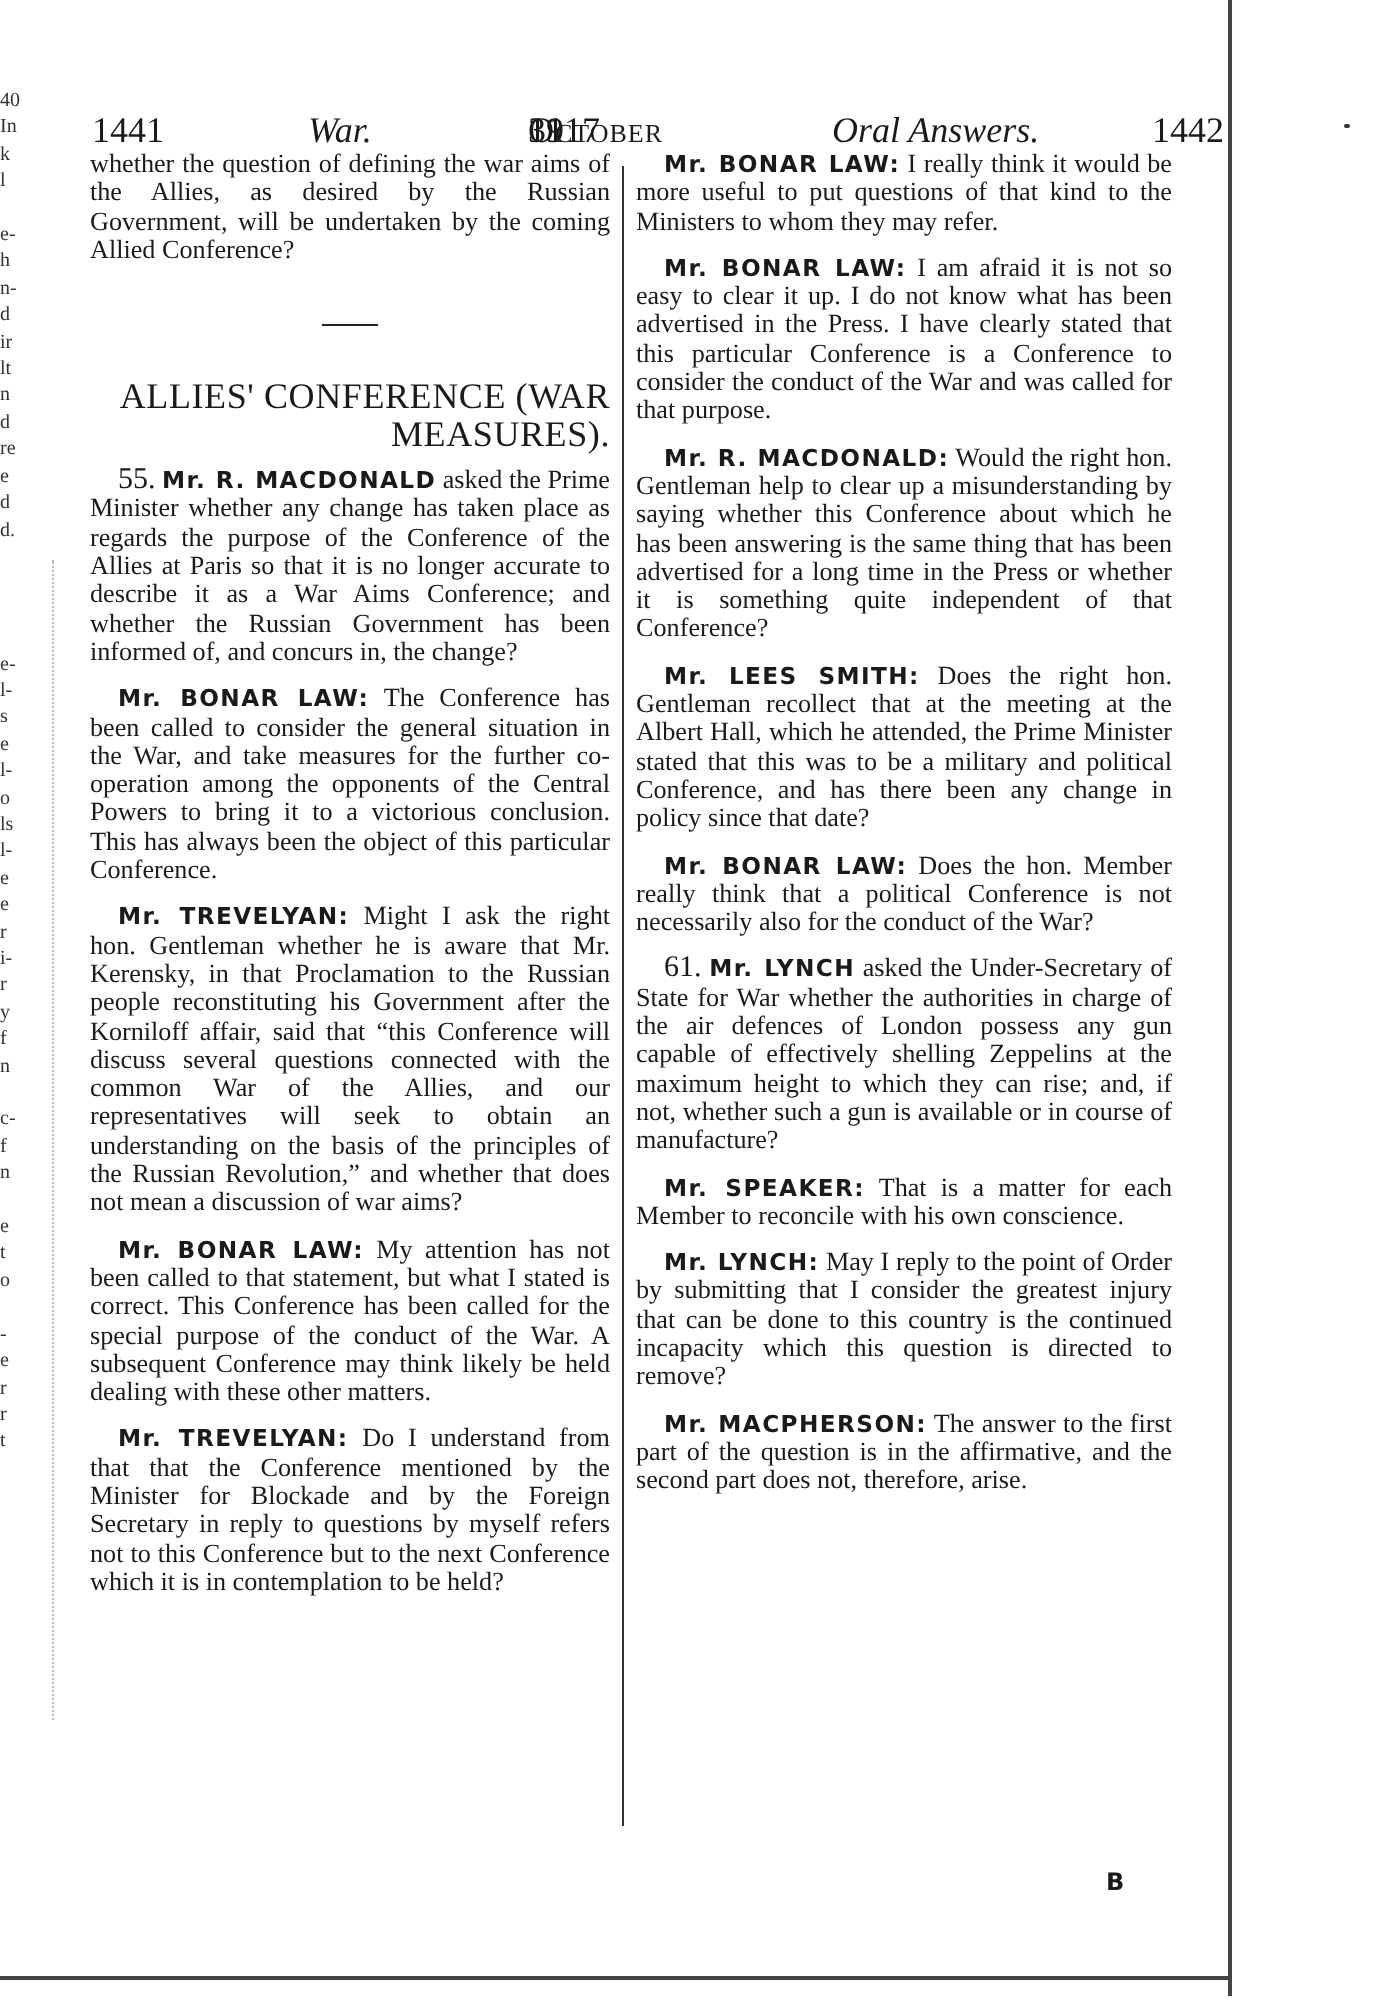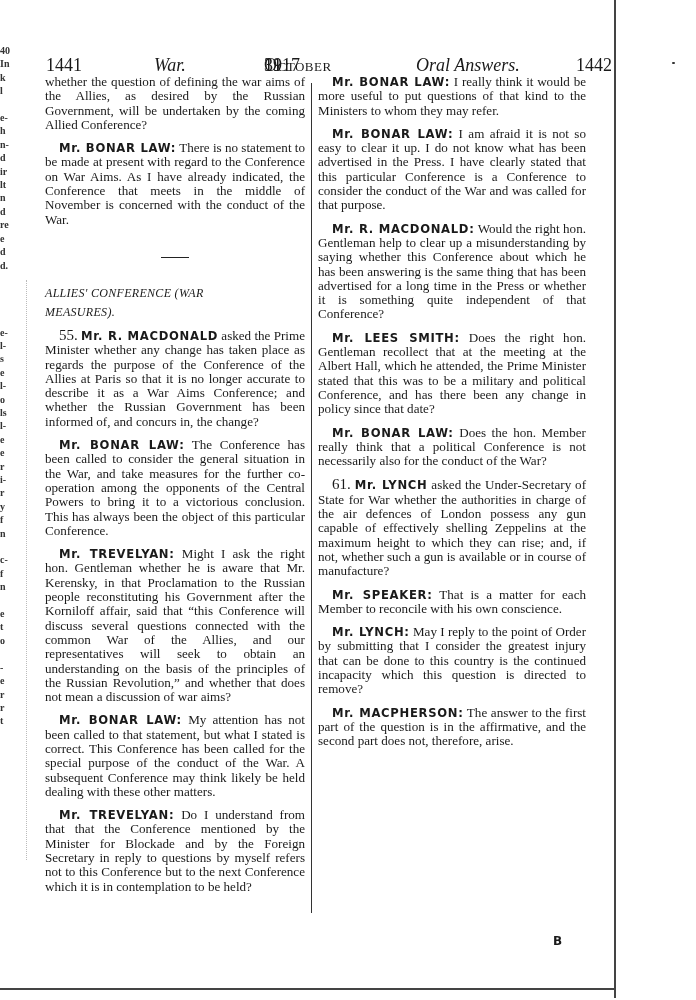--- a/index.html
+++ b/index.html
@@ -6,21 +6,20 @@
   body {
     width: 696px; height: 1000px; overflow: hidden;
     background: #ffffff; position: relative;
     font-family: "DejaVu Serif", "Liberation Serif", serif;
     color: #1a1a1a;
   }
   .margin-strip {
     position: absolute; left: 0; top: 44px; width: 22px;
     font-size: 10px; line-height: 13.4px; color: #333;
     font-family: "Liberation Serif", serif;
-    font-weight: bold;
   }
   .margin-strip div { white-space: nowrap; }
   .margin-dots {
     position: absolute; left: 26px; top: 280px; width: 1px; height: 580px;
     border-left: 1px dotted #bbb;
   }
   .header {
     position: absolute; top: 55px; left: 46px; width: 566px; height: 18px;
     font-family: "Liberation Serif", serif; font-size: 18px;
   }
@@ -57,22 +56,22 @@
   .speaker {
     font-family: "DejaVu Sans", "Liberation Sans", sans-serif;
     font-weight: bold; font-size: 11.6px; letter-spacing: 0.7px;
   }
   .qnum { font-size: 15px; }
   .sep-rule {
     width: 28px; height: 0; border-top: 1.5px solid #222;
     margin: 30px auto 26px auto;
   }
   .heading {
-    text-align: left; font-size: 12px; line-height: 19px;
-    letter-spacing: 0.3px; margin: 0 0 6px 0; text-indent: 0; font-style: italic;
+    text-align: right; font-size: 18px; line-height: 19px;
+    letter-spacing: 0.3px; margin: 0 0 6px 0; text-indent: 0;
   }
   .sig {
     position: absolute; left: 553px; top: 934px;
     font-family: "DejaVu Sans", "Liberation Sans", sans-serif;
     font-weight: bold; font-size: 12px;
   }
   .speck { position: absolute; width: 3px; height: 2px; background: #333; border-radius: 1px; }
 </style>
 </head>
 <body>
@@ -144,23 +143,20 @@
   <span class="h-col-right">1442</span>
 </div>
 
 <div class="col-divider"></div>
 <div class="page-edge"></div>
 <div class="bottom-rule"></div>
 
 <div class="column col-left">
   <p class="para noindent">whether the question of defining the war aims of the Allies, as desired by the Russian Government, will be undertaken by the coming Allied Conference?</p>
 
-  <p class="para">
-    <span class="speaker">Mr. BONAR LAW:</span><span> There is no statement to be made at present with regard to the Conference on War Aims. As I have already indicated, the Conference that meets in the middle of November is concerned with the conduct of the War.</span>
-  </p>
 
   <div class="sep-rule"></div>
 
   <p class="para heading">
     <span>ALLIES' CONFERENCE (WAR</span><br>
     <span>MEASURES).</span>
   </p>
 
   <p class="para">
     <span class="qnum">55.</span>

